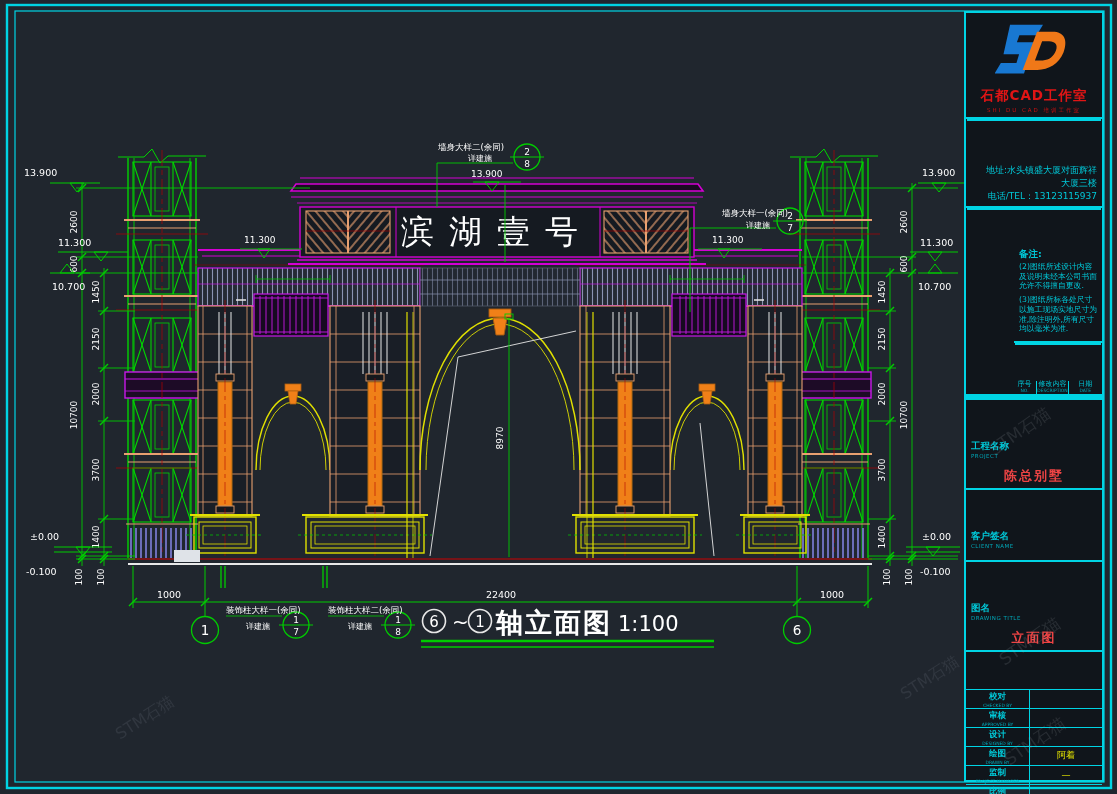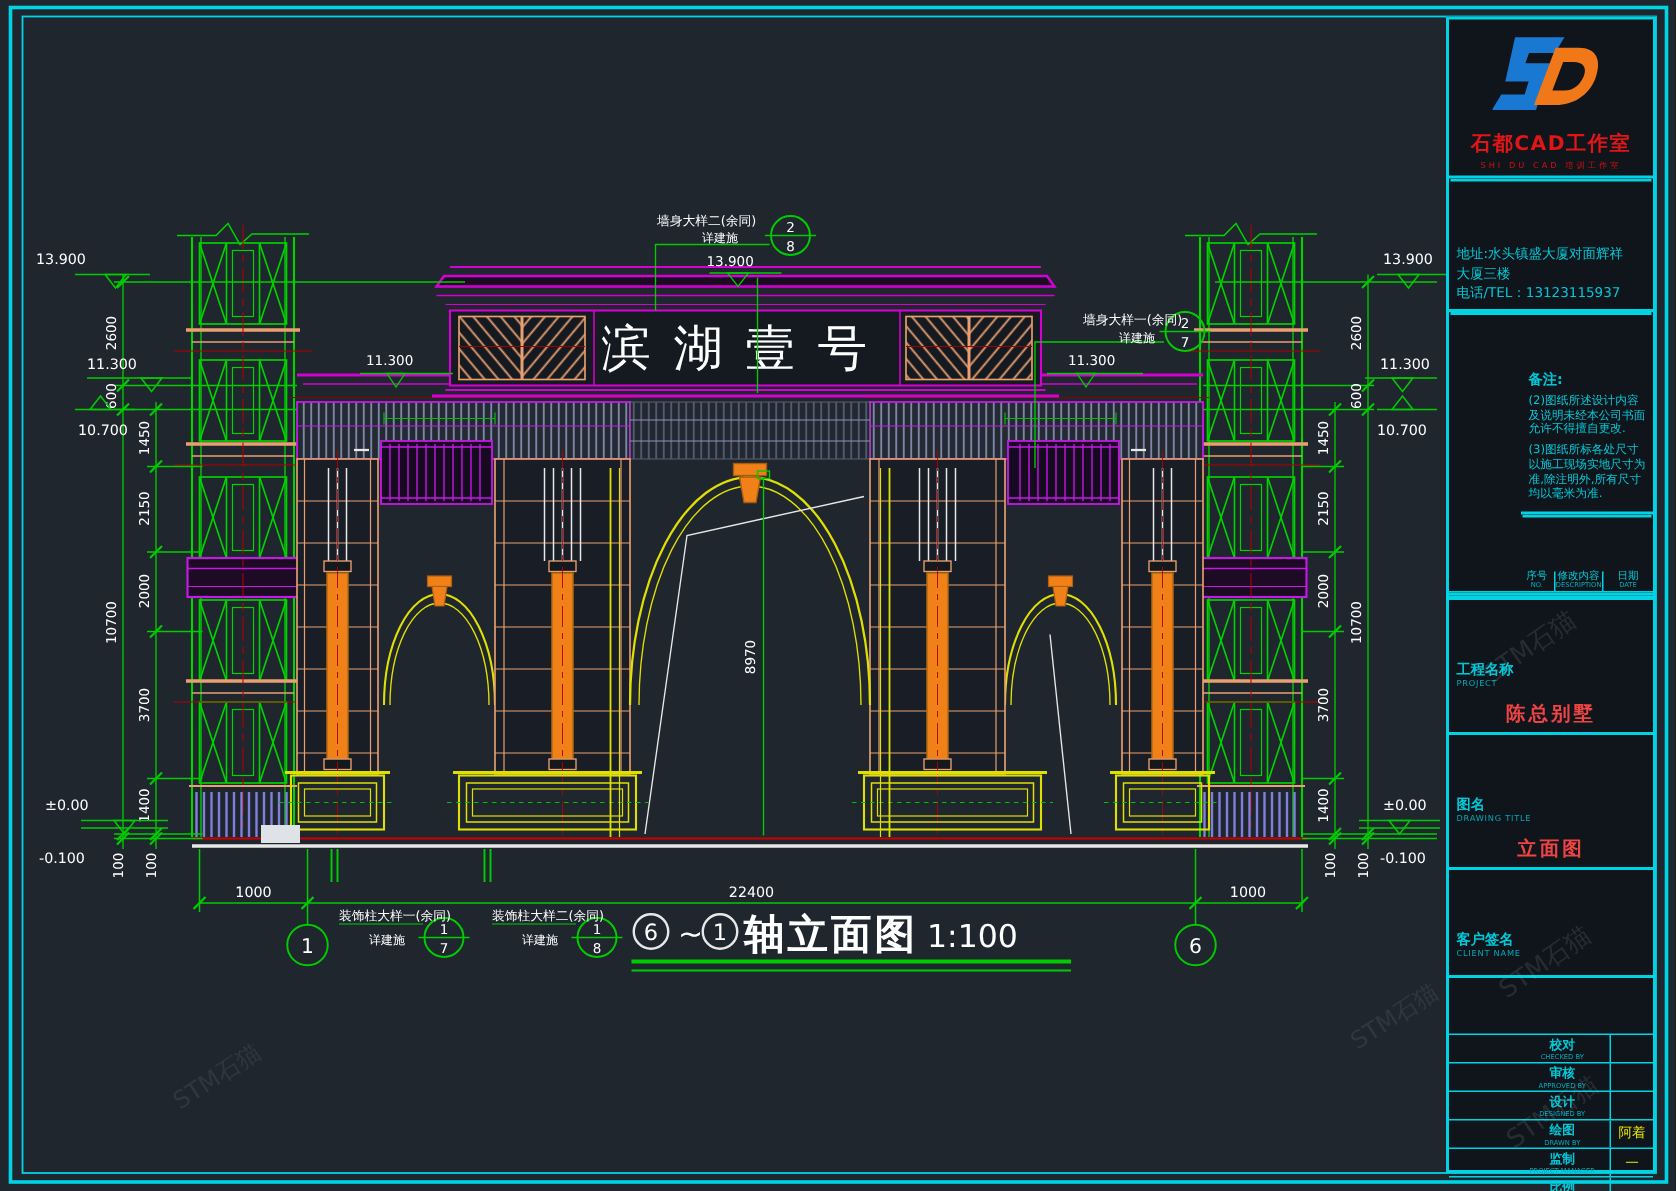--- a/index.html
+++ b/index.html
@@ -7,38 +7,38 @@
          font-family:"DejaVu Sans",sans-serif;}
   svg text{font-family:"DejaVu Sans",sans-serif;}
   
   .tb{position:absolute;left:964px;top:11px;width:140px;height:771px;box-sizing:border-box;
       border:2px solid #00d4e4;background:#10151b;display:flex;flex-direction:column;color:#00c8d8;z-index:5;gap:37px;}
   .tb-sec{box-sizing:border-box;border-bottom:2px solid #00d4e4;padding:3px 5px;position:relative;}
   .dbl{box-shadow:0 3px 0 -1px #00d4e4;}
   .tb-logo{height:140px;text-align:center;padding-top:6px;}
   .tb-studio{color:#e01515;font-size:13.5px;font-weight:bold;letter-spacing:1px;margin-top:2px;}
   .tb-studio-sub{color:#d01010;font-size:5.5px;letter-spacing:2px;margin-top:2px;}
-  .tb-addr{height:62px;font-size:9px;line-height:1.45;padding-top:8px;}
+  .tb-addr{height:62px;font-size:9px;line-height:1.45;padding-top:8px;text-align:right;}
   .tb-notes{height:136px;font-size:7.8px;line-height:1.25;margin-left:48px;}
   .tb-notes .nt{font-size:9.5px;font-weight:bold;margin-bottom:2px;}
   .tb-notes p{margin:0 0 4px 0;}
   .tb-rev{height:70px;padding:0;display:flex;flex-direction:column;}
   .rev-head,.rev-row{display:flex;flex:1;}
   .rev-head > div,.rev-row > div{box-sizing:border-box;border-right:1px solid #00d4e4;}
   .rev-head > div:last-child,.rev-row > div:last-child{border-right:none;}
   .rev-c1{width:26px;} .rev-c2{flex:1;} .rev-c3{width:36px;}
   .rev-head{border-bottom:1px solid #00d4e4;text-align:center;font-size:7px;line-height:1.1;padding-top:1px;padding-left:47px;}
   .rev-head .en{font-size:4.5px;color:#00a8b8;}
   .rev-row{border-bottom:1px solid #00d4e4;} .rev-row:last-child{border-bottom:none;}
   .tb-proj{height:60px;} .tb-draw{height:70px;} .tb-client{height:62px;}
   .sec-zh{font-size:9.5px;font-weight:bold;}
   .sec-en{font-size:5.5px;color:#00a8b8;letter-spacing:.5px;}
   .sec-val{color:#ef4444;font-size:13px;font-weight:bold;text-align:center;margin-top:8px;letter-spacing:2px;}
   .tb-rows{flex:1;display:flex;flex-direction:column;border-top:1px solid #00d4e4;}
-  .tb-row{flex:1;display:flex;border-bottom:1px solid #00d4e4;padding-left:44px;}
+  .tb-row{flex:1;display:flex;border-bottom:1px solid #00d4e4;}
   .tb-row:last-child{border-bottom:none;}
   .tb-row .lbl{width:64px;box-sizing:border-box;border-right:1px solid #00d4e4;text-align:center;padding-top:1px;}
   .tb-row .lbl .zh{font-size:8.5px;font-weight:bold;}
   .tb-row .lbl .en{font-size:4.5px;color:#00a8b8;}
   .tb-row .val{flex:1;color:#e8e800;font-size:9px;font-weight:normal;text-align:center;align-self:center;}
   .wm{position:absolute;color:rgba(160,165,175,.16);font-size:17px;transform:rotate(-35deg);z-index:6;pointer-events:none;white-space:nowrap;}
 </style>
 </head>
 <body>
 
@@ -574,32 +574,32 @@
           <div class="rev-c3"></div>
         </div>
   </div>
 
   <div class="tb-sec tb-proj">
     <div class="sec-zh">工程名称</div>
     <div class="sec-en">PROJECT</div>
     <div class="sec-val">陈总别墅</div>
   </div>
 
+  <div class="tb-sec tb-client">
+    <div class="sec-zh">客户签名</div>
+    <div class="sec-en">CLIENT NAME</div>
+    <div class="sec-val"></div>
+  </div>
+
   <div class="tb-sec tb-draw">
     <div class="sec-zh">图名</div>
     <div class="sec-en">DRAWING TITLE</div>
     <div class="sec-val">立面图</div>
   </div>
 
-  <div class="tb-sec tb-client">
-    <div class="sec-zh">客户签名</div>
-    <div class="sec-en">CLIENT NAME</div>
-    <div class="sec-val"></div>
-  </div>
-
   <div class="tb-rows">
     <div class="tb-row">
       <div class="lbl">
             <div class="zh">校对</div>
             <div class="en">CHECKED BY</div>
           </div>
       <div class="val"></div>
     </div>
     <div class="tb-row">
       <div class="lbl">

